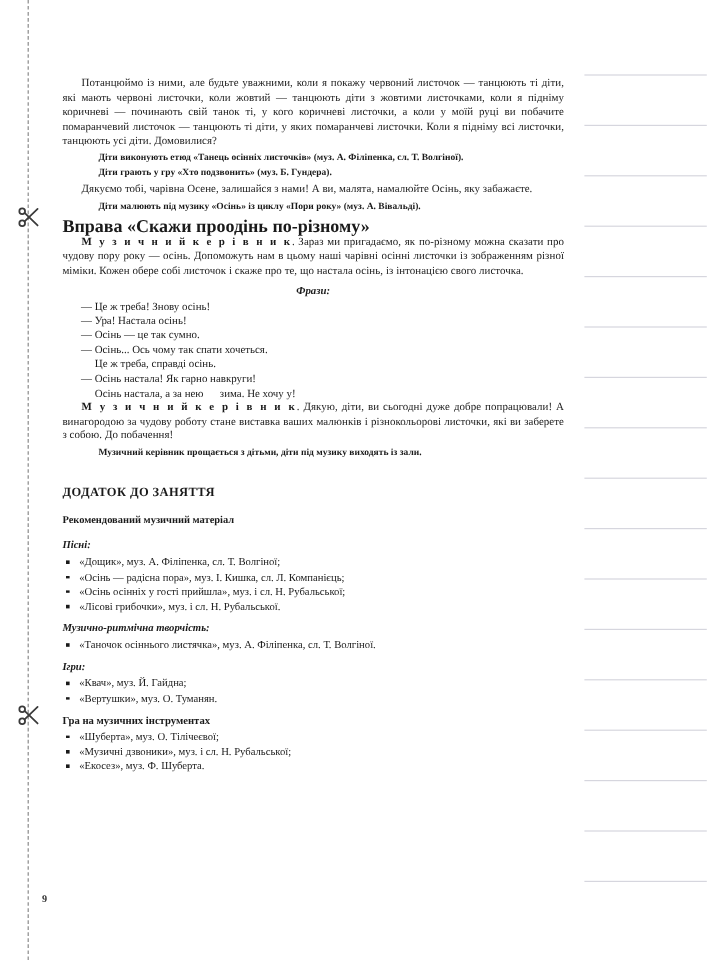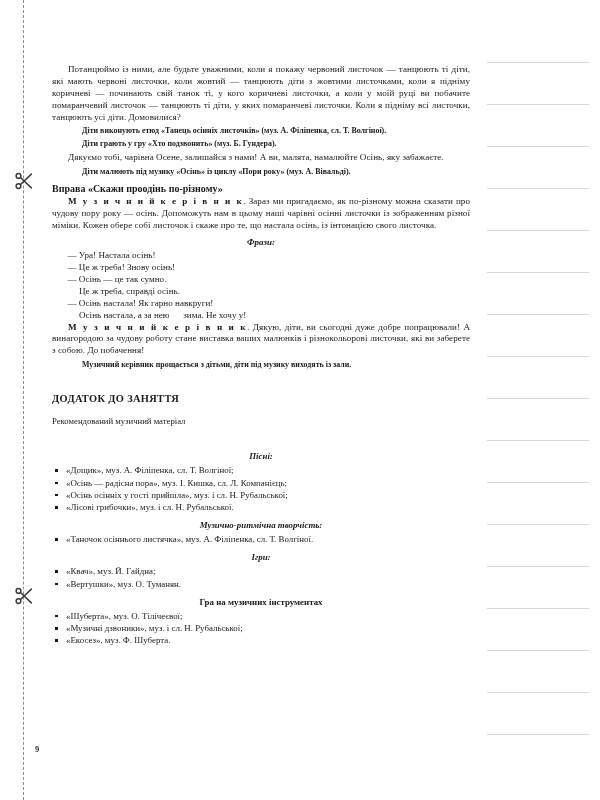--- a/index.html
+++ b/index.html
@@ -84,21 +84,21 @@
     font-weight: 700;
     letter-spacing: 0.02px;
   }
 
   .speaker {
     font-weight: 700;
     letter-spacing: 1.6px;
   }
 
   .head-bold {
-    font-size: 10px;
+    font-size: 15px;
     line-height: 12px;
     font-weight: 700;
     margin-top: 6px;
     margin-bottom: 1px;
   }
 
   .sub-ital {
     font-size: 9px;
     line-height: 12px;
     font-style: italic;
@@ -127,31 +127,30 @@
     font-size: 10.4px;
     line-height: 14px;
     font-weight: 700;
     letter-spacing: 0.35px;
     margin-top: 22px;
     margin-bottom: 9px;
   }
   .appendix-sub {
     font-size: 8.7px;
     line-height: 12px;
-    font-weight: 400;
-    margin-bottom: 23px;
+    font-weight: 700;
+    margin-bottom: 9px;
   }
   .group-label {
     font-size: 8.9px;
     line-height: 12px;
     font-style: italic;
     font-weight: 700;
     margin-top: 6px;
     margin-bottom: 2px;
-    text-align: center;
   }
   .group-label.plain {
     font-style: normal;
   }
   ul.items {
     list-style: none;
     margin: 0 0 2px 0;
     padding: 0;
   }
   ul.items li {
@@ -237,23 +236,24 @@
     <p class="body-par">Дякуємо тобі, чарівна Осене, залишайся з нами! А ви, малята, намалюйте Осінь, яку забажаєте.</p>
 
     <p class="stage">Діти малюють під музику «Осінь» із циклу «Пори року» (муз. А. Вівальді).</p>
 
     <p class="head-bold">Вправа «Скажи проодінь по-різному»</p>
 
     <p class="body-par"><span class="speaker">М у з и ч н и й   к е р і в н и к</span><span>. Зараз ми пригадаємо, як по-різному можна сказати про чудову пору року — осінь. Допоможуть нам в цьому наші чарівні осінні листочки із зображенням різної міміки. Кожен обере собі листочок і скаже про те, що настала осінь, із інтонацією свого листочка.</span></p>
 
     <p class="sub-ital">Фрази:</p>
 
+    <div class="dash-line">— Це ж треба! Знову осінь!</div>
     <div class="dash-line">— Ура! Настала осінь!</div>
-    <div class="dash-line">— Це ж треба! Знову осінь!</div>
     <div class="dash-line">— Осінь — це так сумно.</div>
+    <div class="dash-line">— Осінь... Ось чому так спати хочеться.</div>
     <div class="dash-cont">Це ж треба, справді осінь.</div>
     <div class="dash-line">— Осінь настала! Як гарно навкруги!</div>
     <div class="dash-cont">Осінь настала, а за нею      зима. Не хочу у!</div>
 
     <p class="body-par"><span class="speaker">М у з и ч н и й   к е р і в н и к</span><span>. Дякую, діти, ви сьогодні дуже добре попрацювали! А винагородою за чудову роботу стане виставка ваших малюнків і різнокольорові листочки, які ви заберете з собою. До побачення!</span></p>
 
     <p class="stage">Музичний керівник прощається з дітьми, діти під музику виходять із зали.</p>
 
     <h2 class="appendix-title">ДОДАТОК ДО ЗАНЯТТЯ</h2>
     <p class="appendix-sub">Рекомендований музичний матеріал</p>

